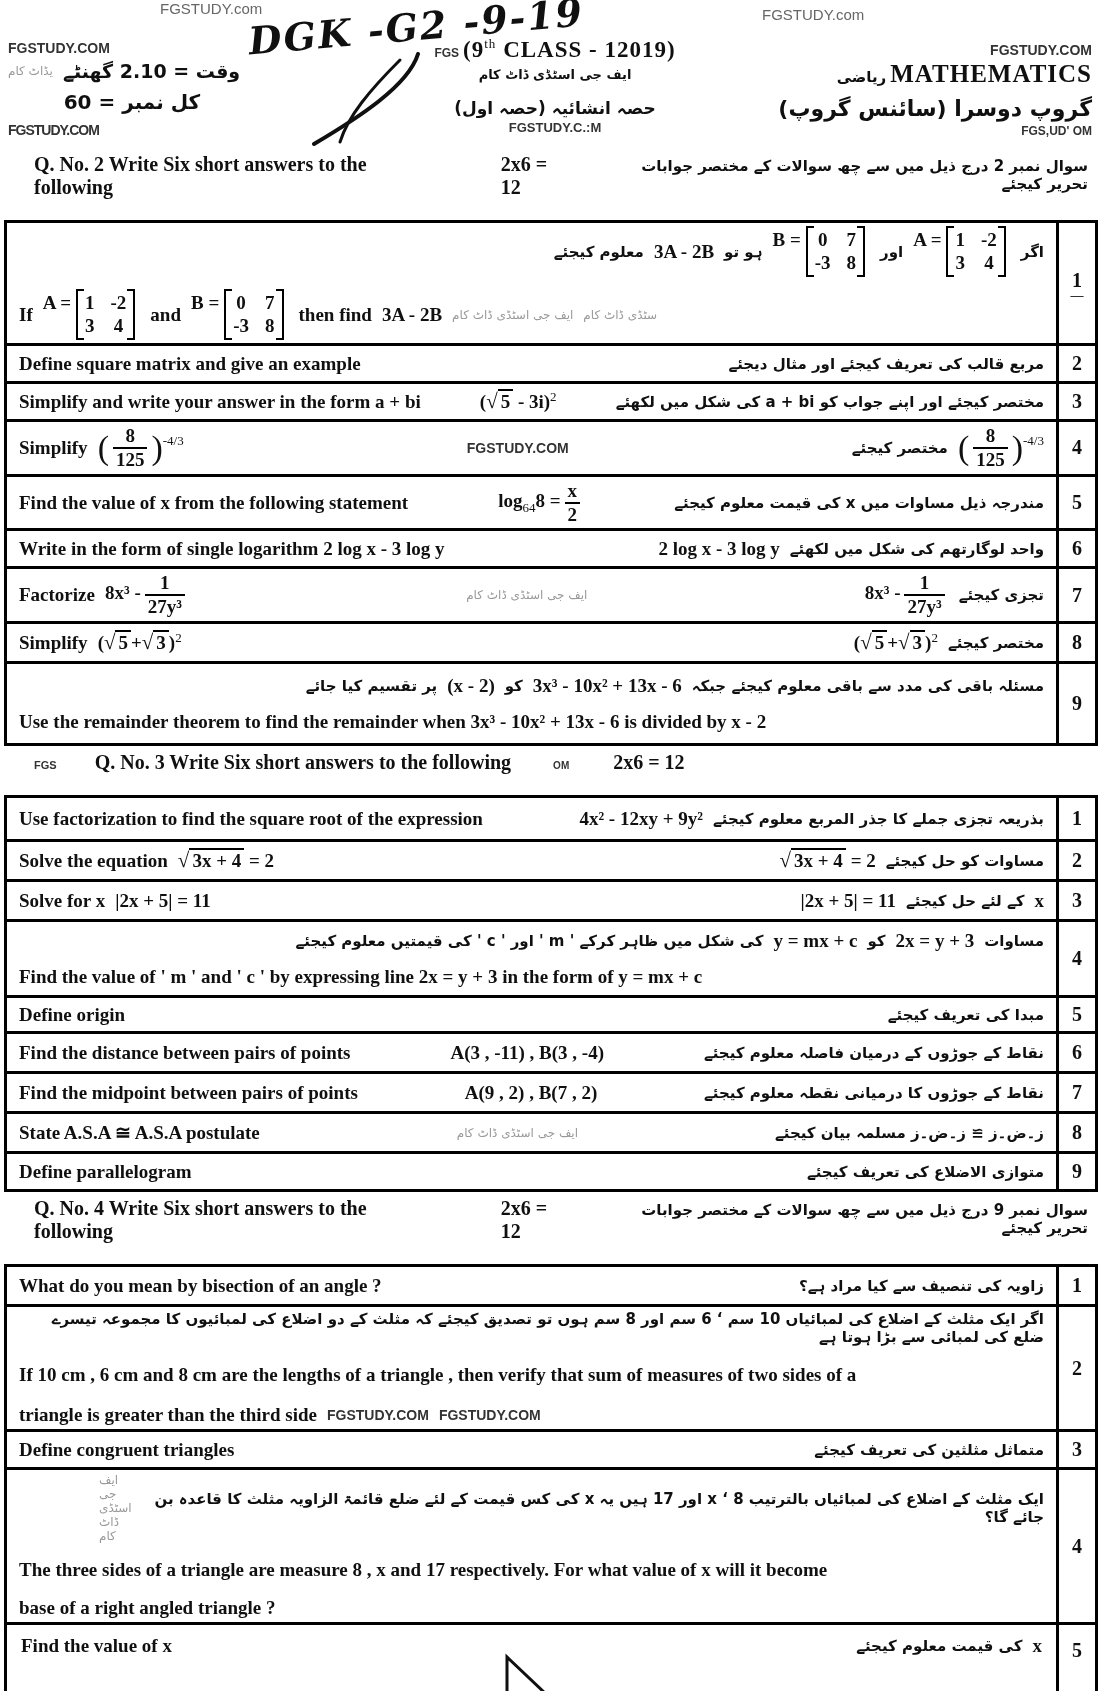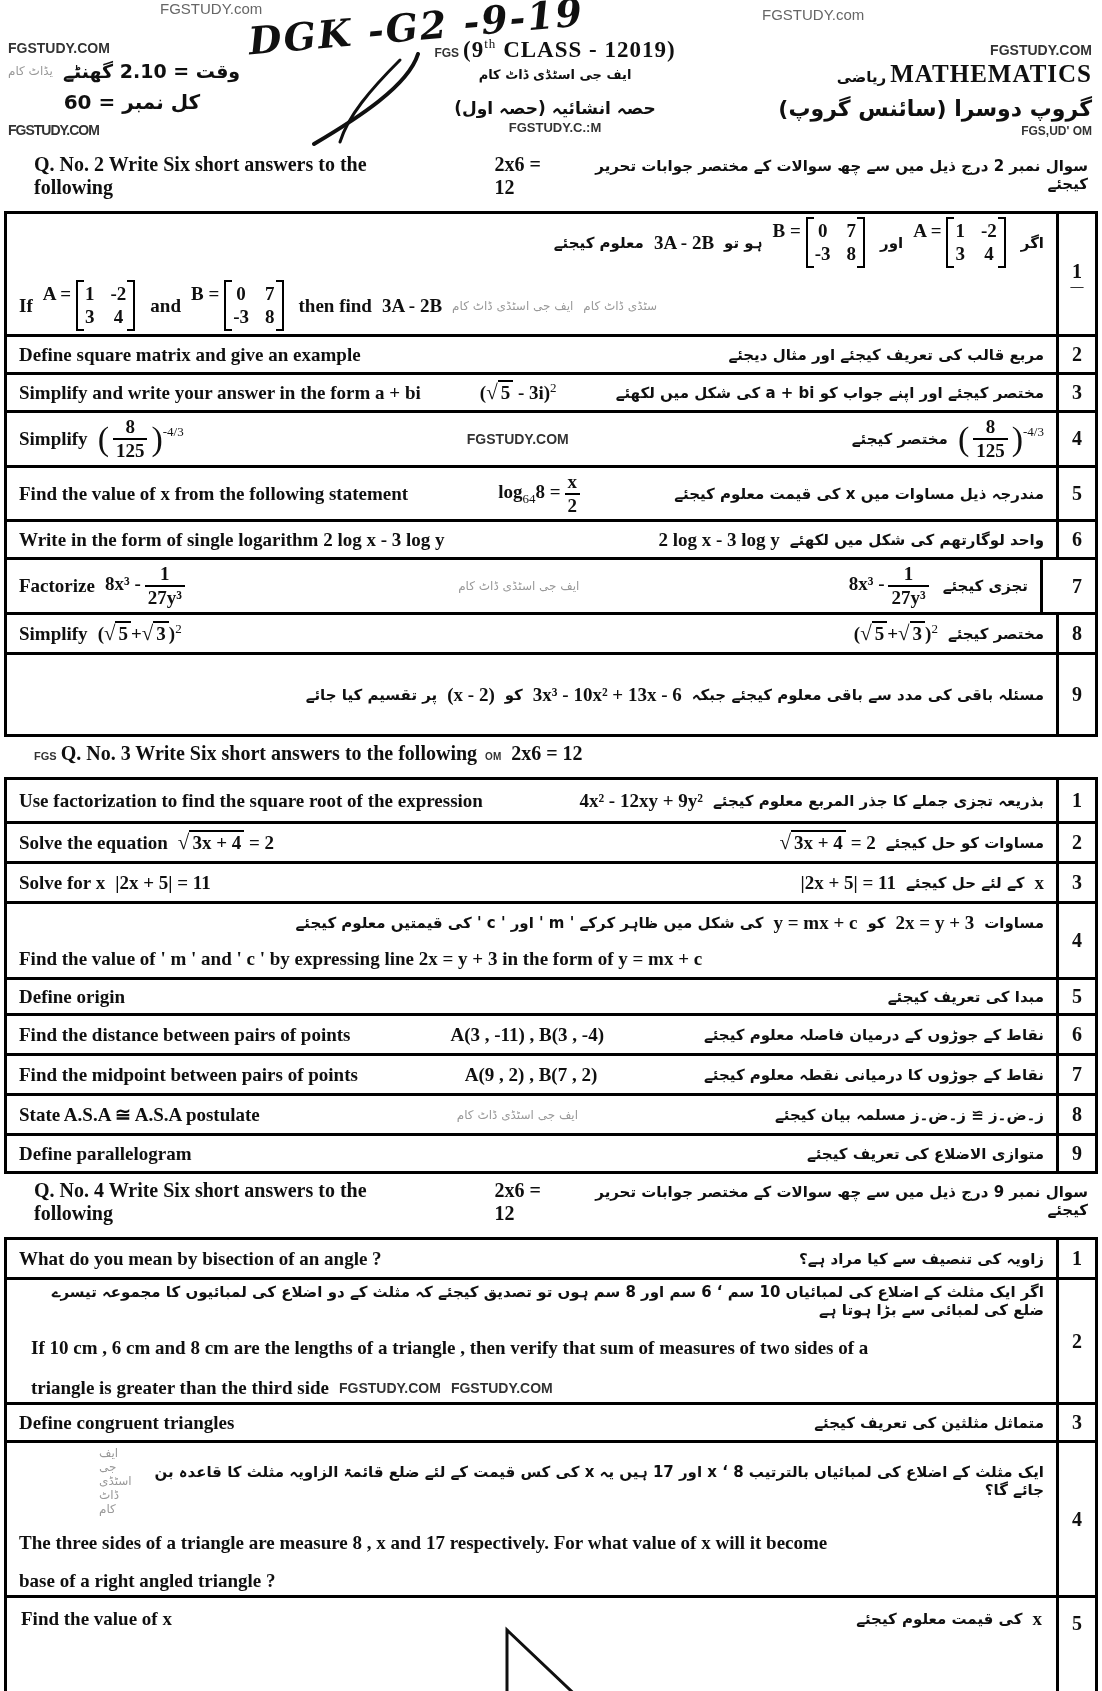--- a/index.html
+++ b/index.html
@@ -15,21 +15,21 @@
 
   
   .hdr { position:relative; height:148px; }
   .abs { position:absolute; }
   .hand { font-family:"DejaVu Serif", serif; font-style:italic; font-size:38px; font-weight:700;
           transform:rotate(-5deg); letter-spacing:2px; white-space:nowrap; }
   .bigtitle { font-size:23px; font-weight:700; letter-spacing:1px; }
   .subject { font-size:25px; font-weight:700; letter-spacing:1px; }
 
   
-  .qtitle { display:flex; align-items:baseline; padding:5px 14px 12px 34px; }
+  .qtitle { display:flex; align-items:baseline; padding:5px 14px 21px 34px;gap:34px; }
   .qtitle .en { font-size:20px; }
   .qtitle .marks { margin-left:55px; font-size:20px; }
   .qtitle .ur { margin-left:auto; font-size:15px; }
 
   
   .qtable { margin:0 4px; border:3px solid #000; border-bottom:none; }
   .trow { display:flex; align-items:stretch; border-bottom:3px solid #000; }
   .cell { flex:1; display:flex; justify-content:space-between; align-items:center;
           padding:3px 12px; border-right:3px solid #000; gap:8px; }
   .numc { width:36px; display:flex; flex-direction:column; align-items:center; justify-content:center;
@@ -217,21 +217,21 @@
       <div class="cell">
         <span class="en">Write in the form of single logarithm  2 log x - 3 log y</span>
         <span class="line rtl">
             <span class="ur">واحد لوگارتھم کی شکل میں لکھئے</span>
           <span class="mexp" dir="ltr">2 log x - 3 log y</span>
           </span>
       </div>
       <div class="numc">6</div>
     </div>
 
-    <div class="trow" style="min-height:44px;gap:16px;">
+    <div class="trow" style="min-height:44px;">
       <div class="cell">
         <span class="line">
             <span class="en">Factorize</span>
           <span class="mexp"><span>8x³ -</span><span class="frac">
                 <span>1</span>
                 <span class="fd">27y³</span>
               </span></span>
           </span>
         <span class="wmf">ایف جی اسٹڈی ڈاٹ کام</span>
         <span class="line rtl">
@@ -261,20 +261,23 @@
 
     <div class="trow" style="min-height:82px;">
       <div class="cell col">
         <div class="line rtl" style="justify-content:flex-start; padding-left:120px;">
           <span class="ur">مسئلہ باقی کی مدد سے باقی معلوم کیجئے جبکہ</span>
           <span class="mexp" dir="ltr">3x³ - 10x² + 13x - 6</span>
           <span class="ur">کو</span>
           <span class="mexp" dir="ltr">(x - 2)</span>
           <span class="ur">پر تقسیم کیا جائے</span>
         </div>
+        <div class="line" style="margin-top:6px;">
+          <span class="en">Use the remainder theorem to find the remainder when  3x³ - 10x² + 13x - 6  is divided by x - 2</span>
+        </div>
       </div>
       <div class="numc">9</div>
     </div>
   </div>
 
   <div class="qtitle">
     <span class="wm" style="font-size:11px; margin-right:4px;">FGS</span>
     <span class="en">Q. No. 3   Write Six short answers to the following</span>
     <span class="wm" style="font-size:10px; margin-left:8px;">OM</span>
     <span class="en marks" style="margin-left:10px;">2x6 = 12</span>
@@ -391,21 +394,21 @@
   <div class="qtable">
 
     <div class="trow" style="min-height:40px;">
       <div class="cell">
         <span class="en">What do you mean by bisection of an angle ?</span>
         <span class="ur">زاویہ کی تنصیف سے کیا مراد ہے؟</span>
       </div>
       <div class="numc">1</div>
     </div>
 
-    <div class="trow" style="min-height:122px;padding-left:12px;">
+    <div class="trow" style="min-height:122px;">
       <div class="cell col">
         <div class="ur" style="text-align:right;">اگر ایک مثلث کے اضلاع کی لمبائیاں 10 سم ‘ 6 سم اور 8 سم ہوں تو تصدیق کیجئے کہ مثلث کے دو اضلاع کی لمبائیوں کا مجموعہ تیسرے ضلع کی لمبائی سے بڑا ہوتا ہے</div>
         <div class="en" style="margin-top:10px;">If  10 cm , 6 cm and 8 cm are the lengths of a triangle , then verify that sum of measures of two sides of a</div>
         <div class="line" style="margin-top:10px;">
           <span class="en">triangle is greater than the third side</span>
           <span class="wm">FGSTUDY.COM</span>
           <span class="wm" style="margin-right:30px;">FGSTUDY.COM</span>
         </div>
       </div>
       <div class="numc">2</div>

